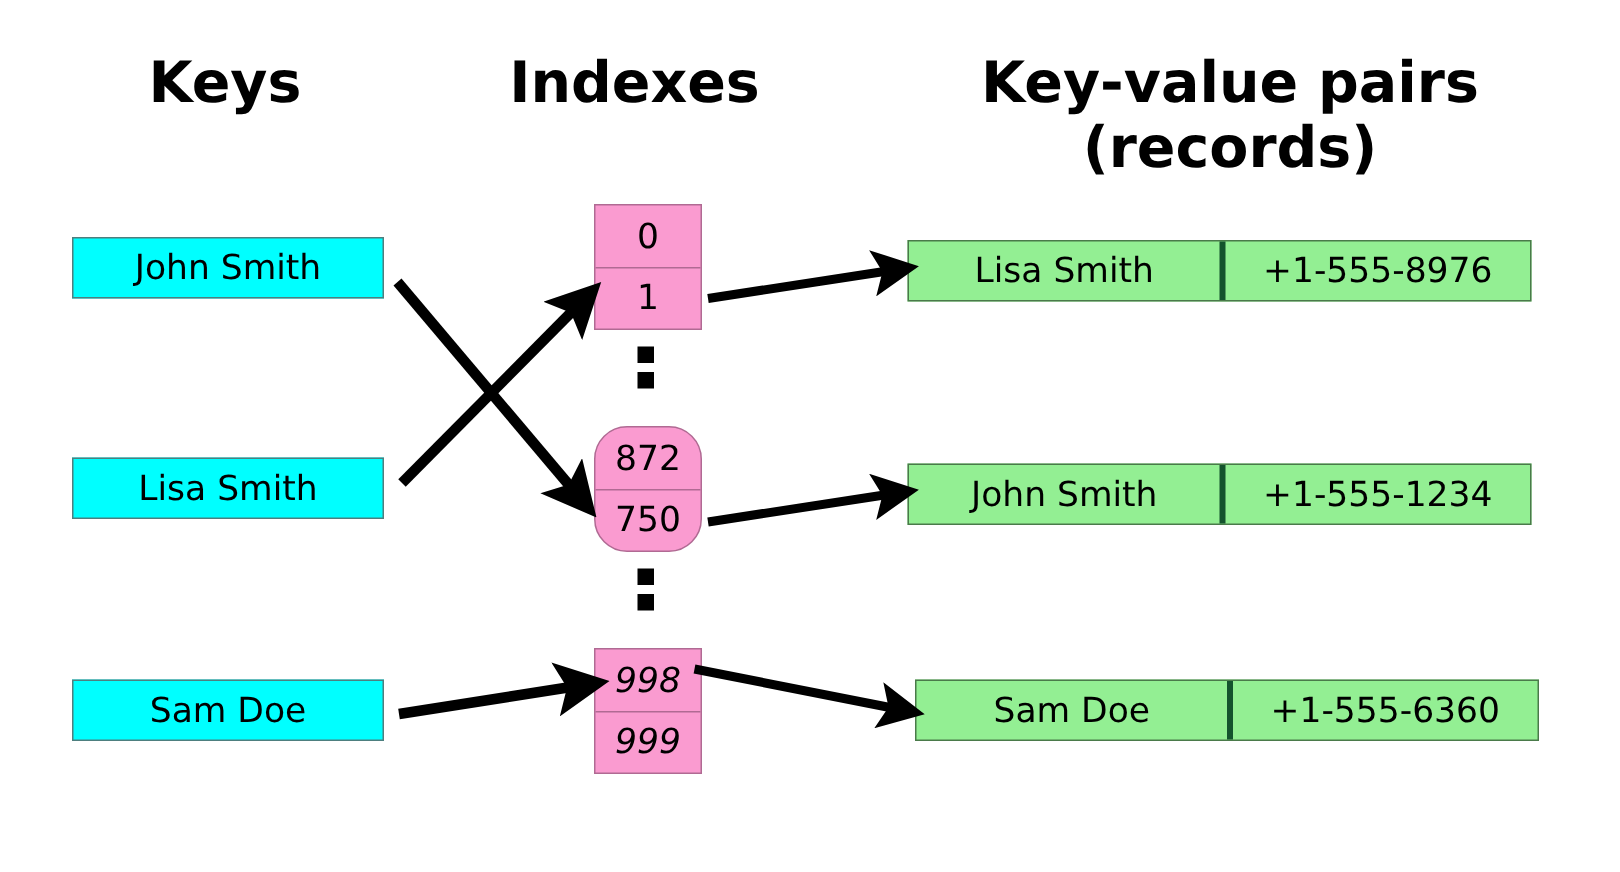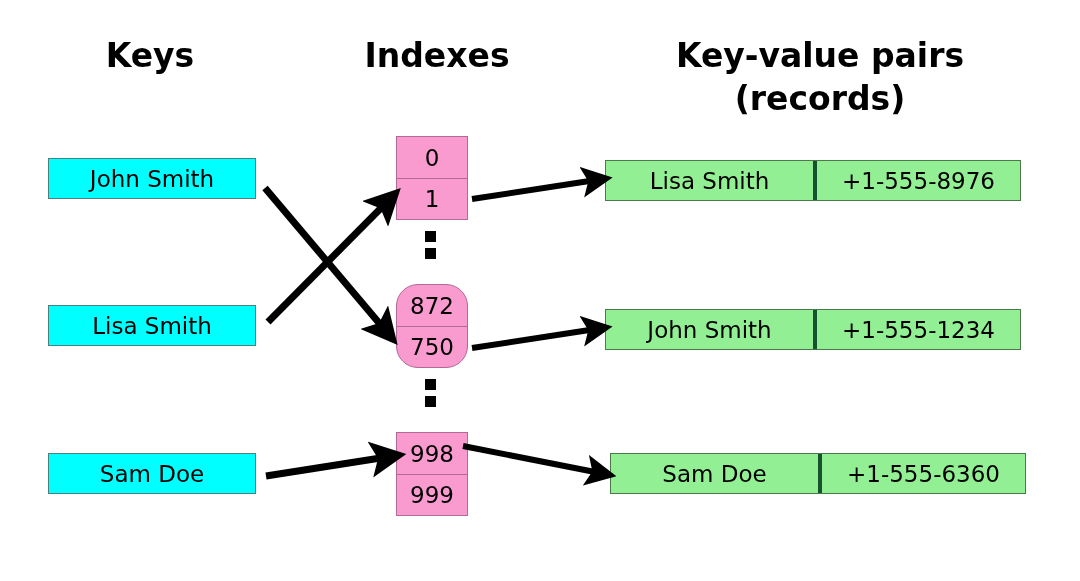--- a/index.html
+++ b/index.html
@@ -16,28 +16,28 @@
     height: 581px;
     background: #ffffff;
     overflow: hidden;
   }
 
   
   .col-title {
     position: absolute;
     font-family: "DejaVu Sans", sans-serif;
     font-weight: bold;
-    font-size: 33px;
+    font-size: 38px;
     line-height: 43px;
     color: #000000;
     text-align: center;
     white-space: pre-line;
   }
   #title-keys   { left: 30px;  top: 34px; width: 240px; }
-  #title-index  { left: 317px; top: 34px; width: 240px; }
+  #title-index  { left: 303px; top: 34px; width: 240px; }
   #title-kvp    { left: 620px; top: 34px; width: 400px; }
 
   
   .key-box {
     position: absolute;
     left: 48px;
     width: 208px;
     height: 41px;
     background: #00ffff;
     border: 1px solid #4d7f7f;
@@ -155,21 +155,21 @@
   <div class="idx-group" style="top:284px;border-radius:22px;">
     <div class="idx-cell">872</div>
     <div class="idx-cell">750</div>
   </div>
 
   <div class="vdots" style="top:379px;">
     <i></i>
       <i></i>
   </div>
 
-  <div class="idx-group" style="top:432px;">
+  <div class="idx-group" style="top:432px;font-style:italic;">
     <div class="idx-cell">998</div>
     <div class="idx-cell">999</div>
   </div>
 
   <div class="rec-box" style="left:605px; top:160px; width:416px;">
     <div class="rec-name">Lisa Smith</div>
     <div class="rec-value">+1-555-8976</div>
   </div>
 
   <div class="rec-box" style="left:605px; top:309px; width:416px;">

